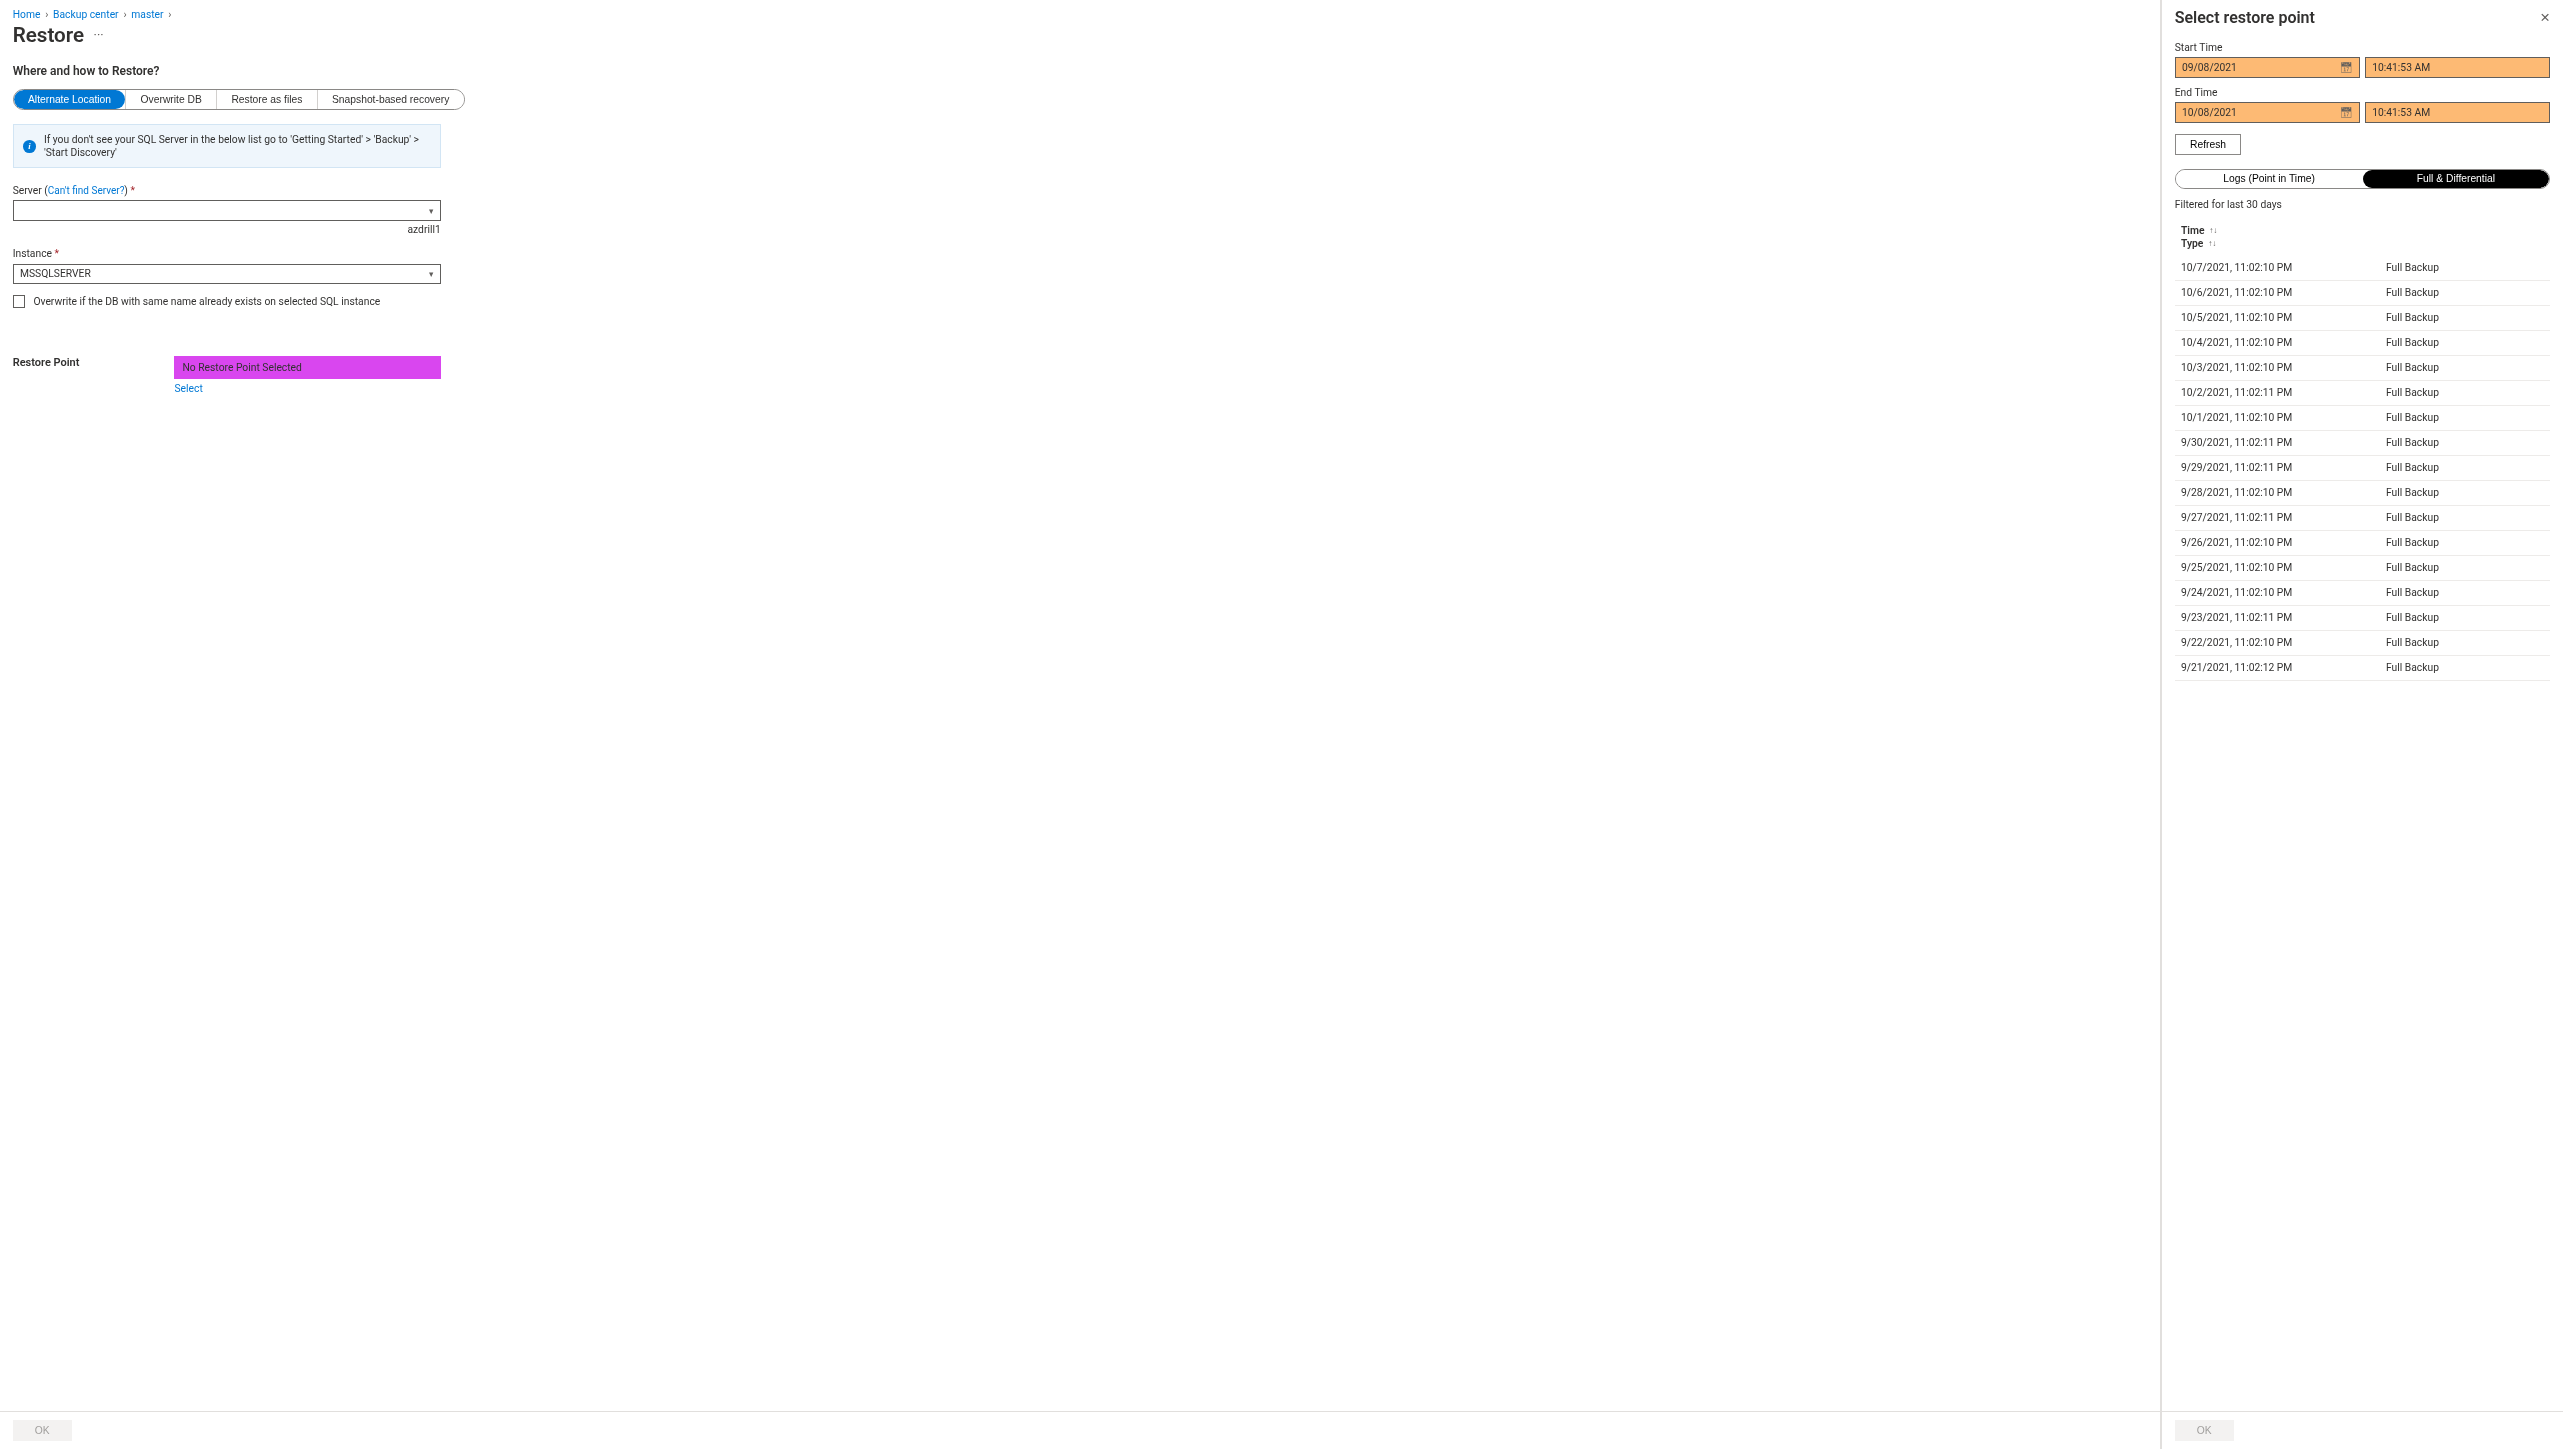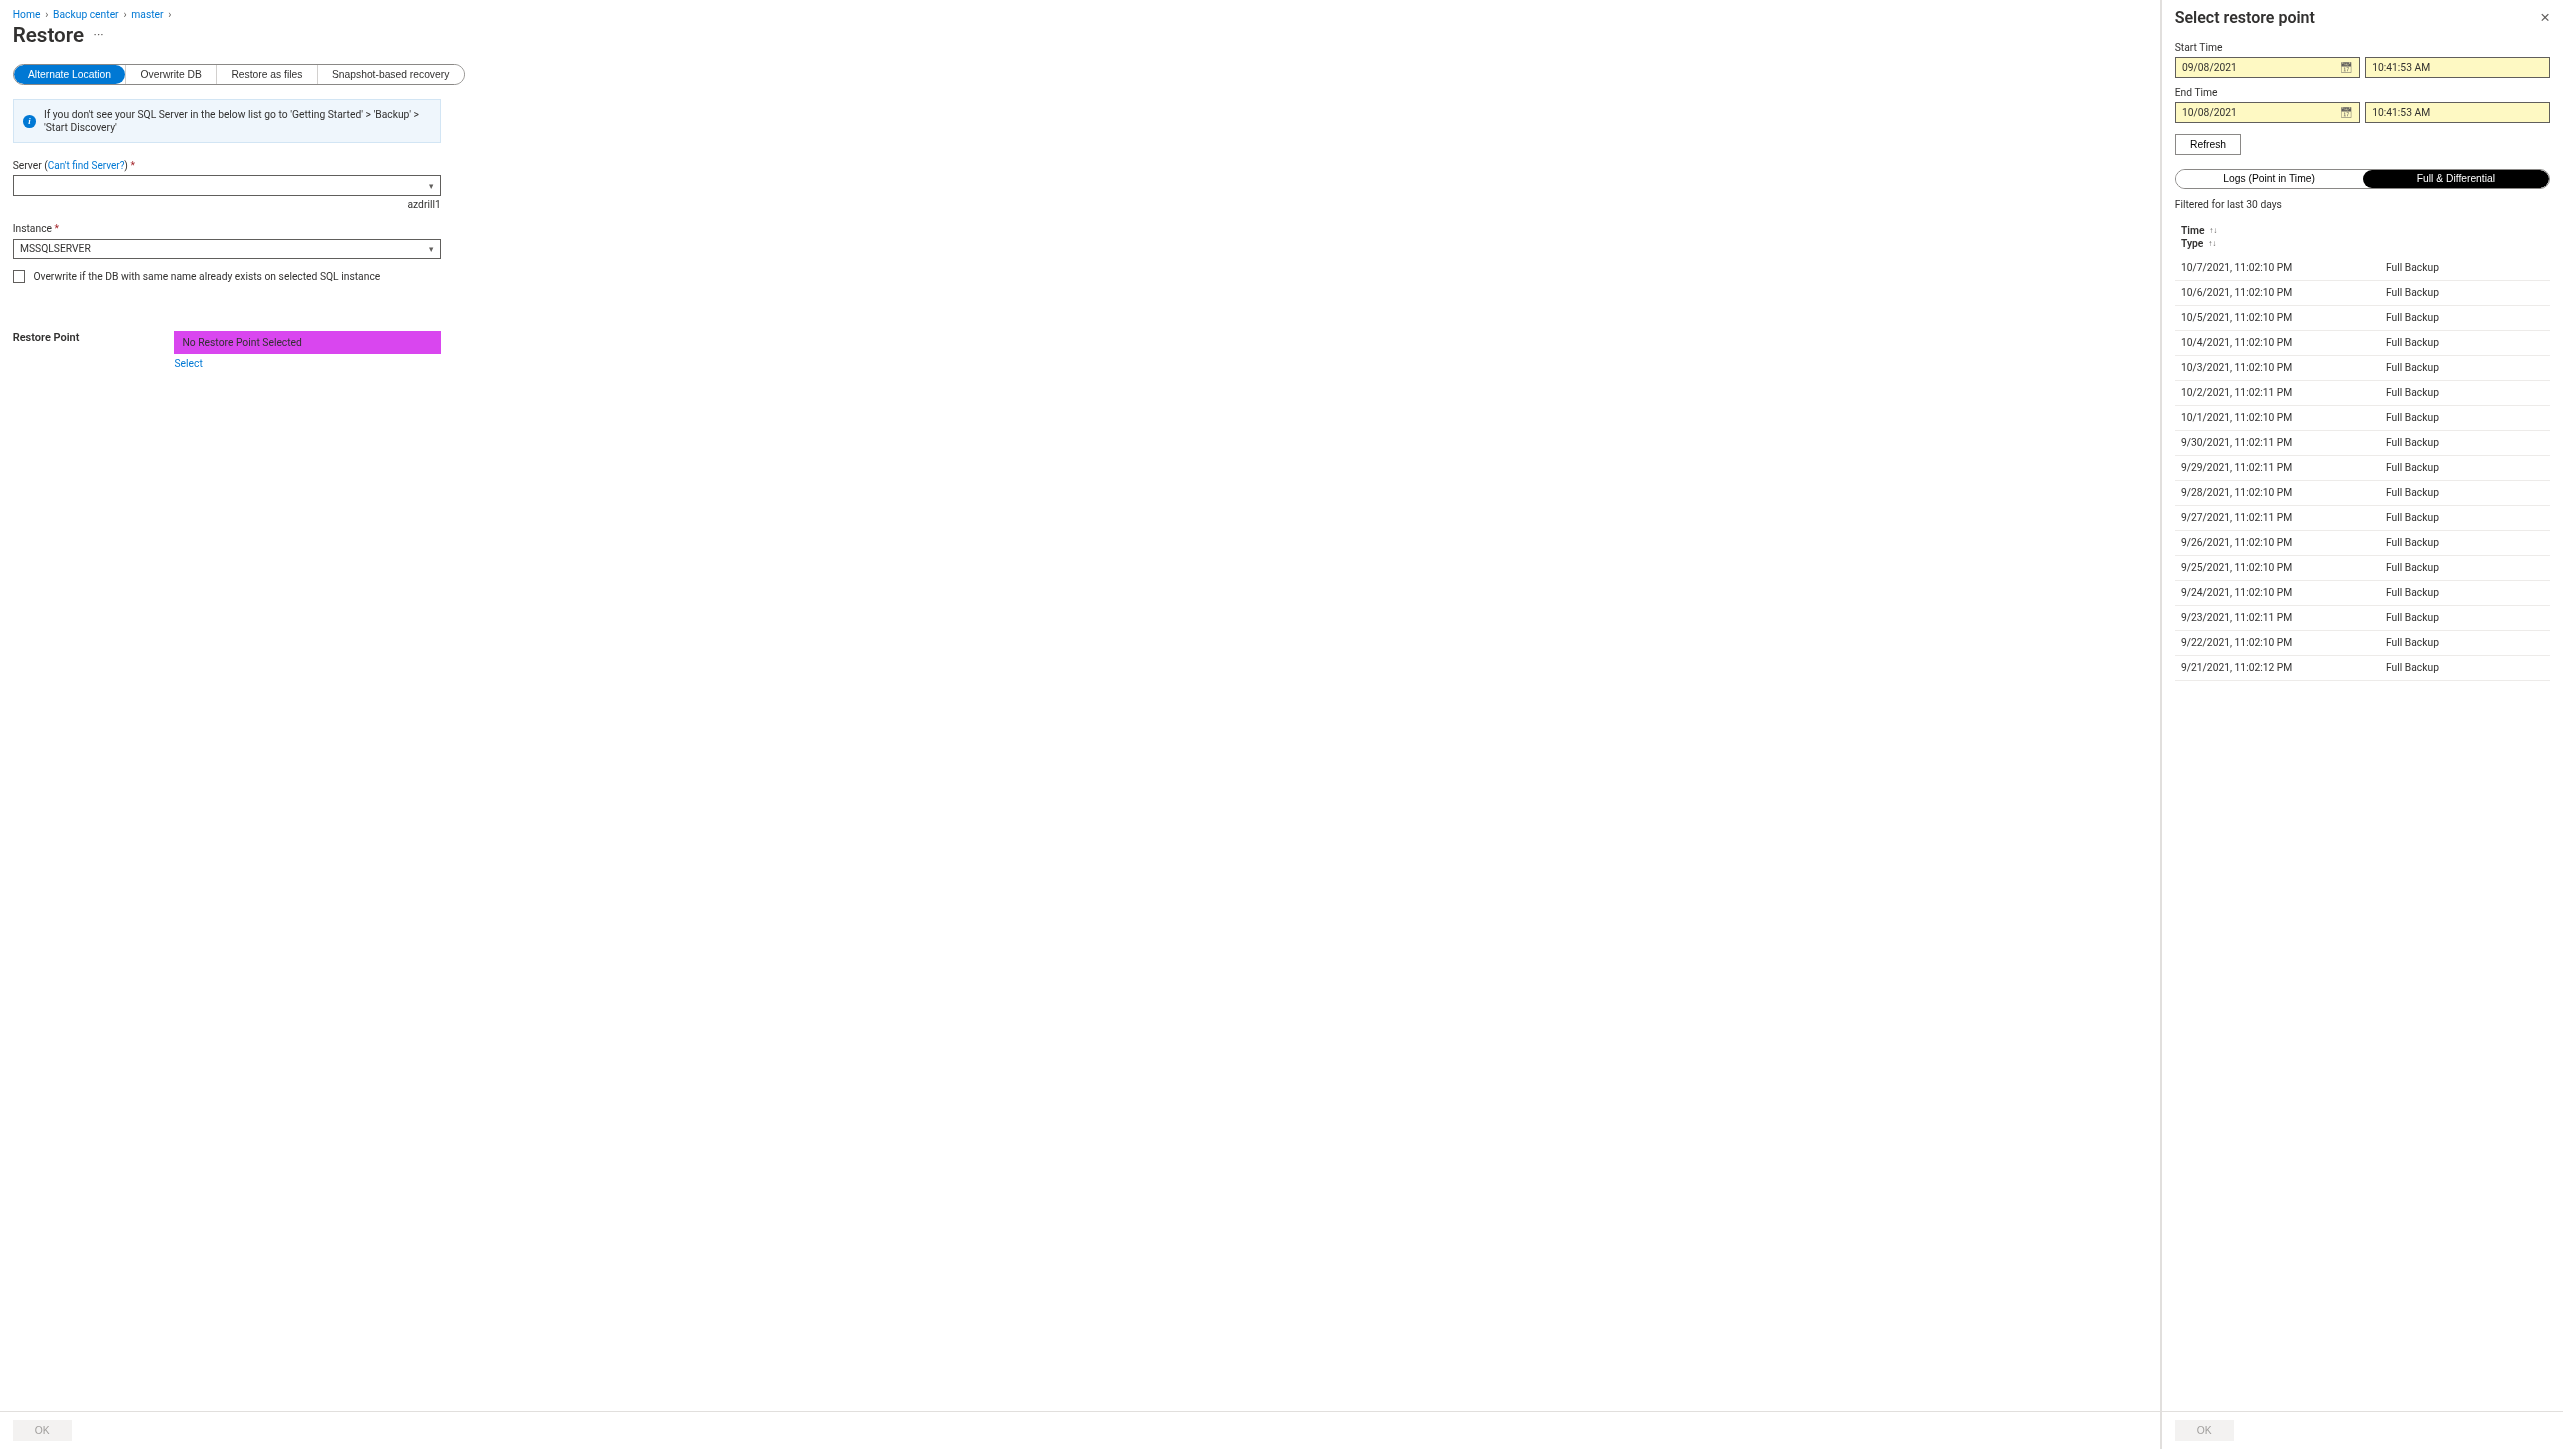--- a/index.html
+++ b/index.html
@@ -141,21 +141,21 @@
     padding: 0 12.7px;
   }
   .side-body::-webkit-scrollbar { width: 8px; }
   .side-body::-webkit-scrollbar-track { background: #f3f2f1; }
   .side-body::-webkit-scrollbar-thumb { background: #c8c6c4; border-radius: 4px; }
   .time-label { font-size: 10.3px; margin-top: 8px; margin-bottom: 3.2px; }
   .time-row { display: flex; gap: 4.8px; }
   .date-input, .time-input {
     border: 0.8px solid #605e5c; height: 20.6px; padding: 0 6.3px;
     font-size: 10.3px; display: flex; align-items: center;
-    justify-content: space-between; background: #fef9c3;
+    justify-content: space-between; background: #fdba74;
   }
   .date-input { flex: 1; cursor: pointer; }
   .time-input { flex: 1; cursor: text; }
   .cal-icon { font-size: 10.3px; color: #605e5c; }
   .refresh-btn {
     margin-top: 11px;
     border: 0.8px solid #8a8886;
     background: #fff;
     padding: 4px 14.3px;
     font-size: 10.3px;
@@ -211,20 +211,21 @@
       <span class="sep">›</span>
       <a>master</a>
       <span class="sep">›</span>
     </nav>
 
     <div class="page-title-row">
       <h1 class="page-title">Restore</h1>
       <span class="ellipsis">···</span>
     </div>
 
+    <div class="section-heading">Where and how to Restore?</div>
 
     <div class="pill-group" id="mode-pills">
         <button class="pill active">Alternate Location</button>
         <button class="pill">Overwrite DB</button>
         <button class="pill">Restore as files</button>
         <button class="pill">Snapshot-based recovery</button>
       </div>
 
     <div class="info-box">
       <span class="info-icon">i</span>

